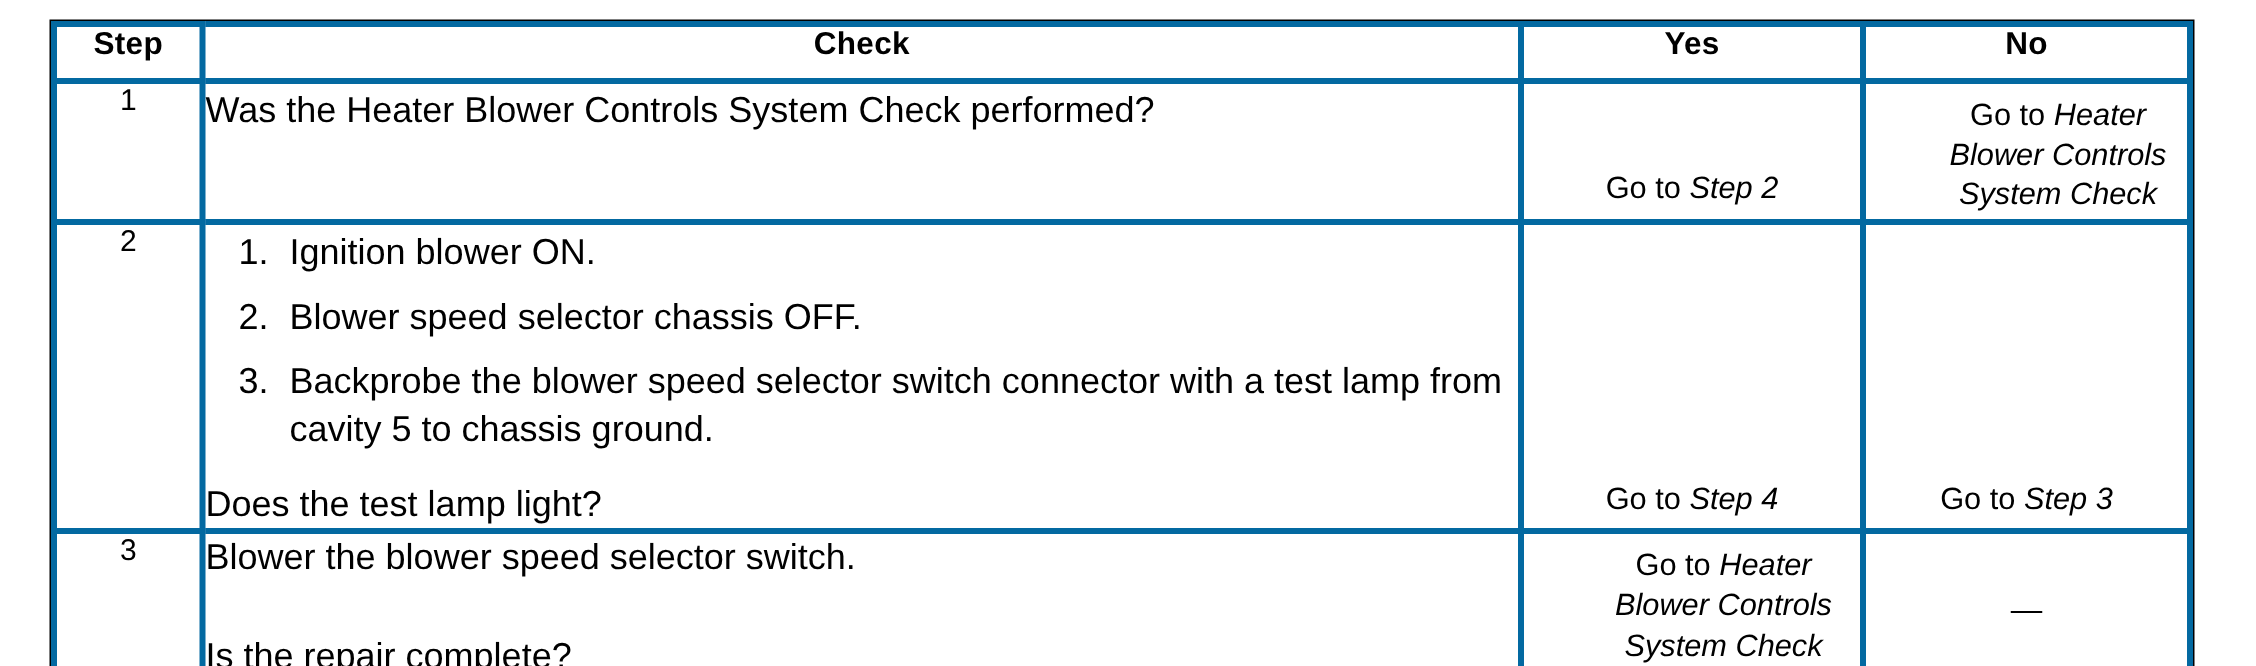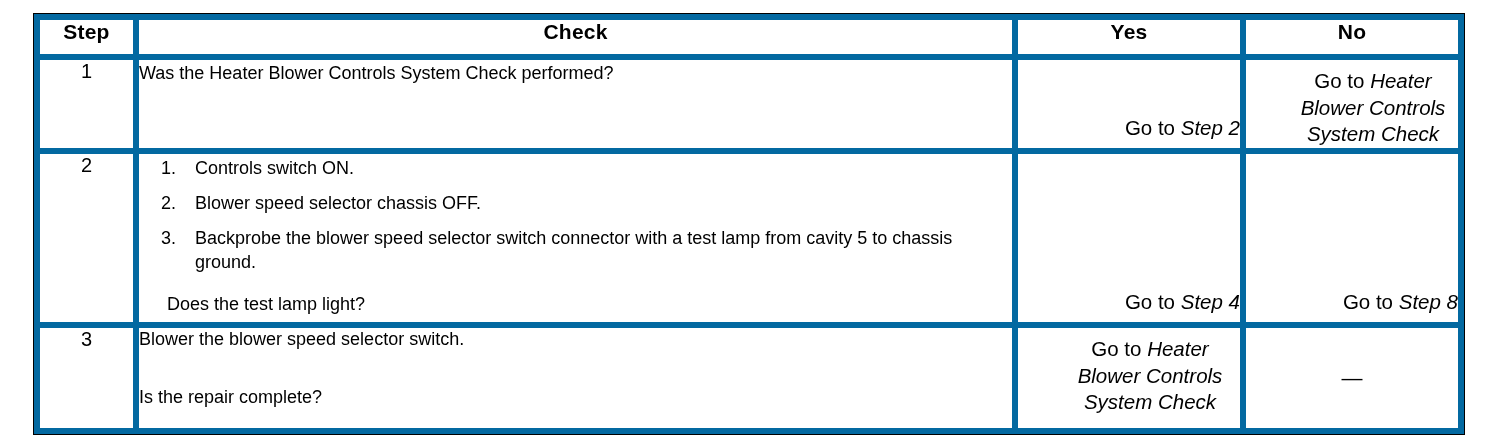--- a/index.html
+++ b/index.html
@@ -26,21 +26,21 @@
     left: 34px;
     top: 14px;
     width: 1424px;
     border-collapse: collapse;
     table-layout: fixed;
     background: #ffffff;
   }
 
   table.diag td,
   table.diag th {
-    border: 6px solid #0369a1;
+    border: 4px solid #0369a1;
     vertical-align: top;
     padding: 0;
     background: #ffffff;
   }
 
   
   table.diag {
     outline: 1px solid #000000;
   }
 
@@ -61,40 +61,40 @@
 
   
   .cell-step {
     text-align: center;
     vertical-align: middle;
     font-size: 20px;
   }
 
   .cell-action {
     padding: 7px 10px 6px 12px;
-    font-size: 18px;
+    font-size: 24px;
     line-height: 1.32;
     position: relative;
   }
 
   .cell-ans {
     text-align: center;
     font-size: 20.5px;
     line-height: 1.30;
     padding: 6px 6px;
     position: relative;
   }
 
   
   .ans-bottom {
     position: absolute;
     left: 0;
     right: 0;
     bottom: 6px;
-    text-align: right;
+    text-align: center;
   }
   .ans-top {
     position: absolute;
     left: 0;
     right: 0;
     top: 8px;
     text-align: center;
     padding-left: 42px;
   }
   .ans-mid {
@@ -123,21 +123,20 @@
     line-height: 1.33;
   }
   ol.steps li .num {
     position: absolute;
     left: 22px;
     top: 0;
   }
 
   .q-line {
     margin-top: 18px;
-    padding-left: 28px;
   }
   .q-line-gap {
     margin-top: 34px;
   }
 
   .dash {
     font-size: 21px;
   }
 
   .row1-q { margin-top: 2px; }
@@ -188,21 +187,21 @@
         </td>
       </tr>
 
       <tr style="height:174px;">
         <td class="cell-step">2</td>
 
         <td class="cell-action">
           <ol class="steps">
             <li>
               <span class="num">1.</span>
-              <span>Controls switch ON.</span>
+              <span>Ignition blower ON.</span>
             </li>
             <li>
               <span class="num">2.</span>
               <span>Blower speed selector chassis OFF.</span>
             </li>
             <li>
               <span class="num">3.</span>
               <span>Backprobe the blower speed selector switch connector with a test lamp from cavity 5 to chassis ground.</span>
             </li>
           </ol>
@@ -210,21 +209,21 @@
         </td>
 
         <td class="cell-ans">
           <div class="ans-bottom">
             <span>Go to </span><span class="ital">Step 4</span>
           </div>
         </td>
 
         <td class="cell-ans">
           <div class="ans-bottom">
-            <span>Go to </span><span class="ital">Step 8</span>
+            <span>Go to </span><span class="ital">Step 3</span>
           </div>
         </td>
       </tr>
 
       <tr style="height:106px;">
         <td class="cell-step">3</td>
 
         <td class="cell-action">
           <div>Blower the blower speed selector switch.</div>
           <div class="q-line-gap">Is the repair complete?</div>

